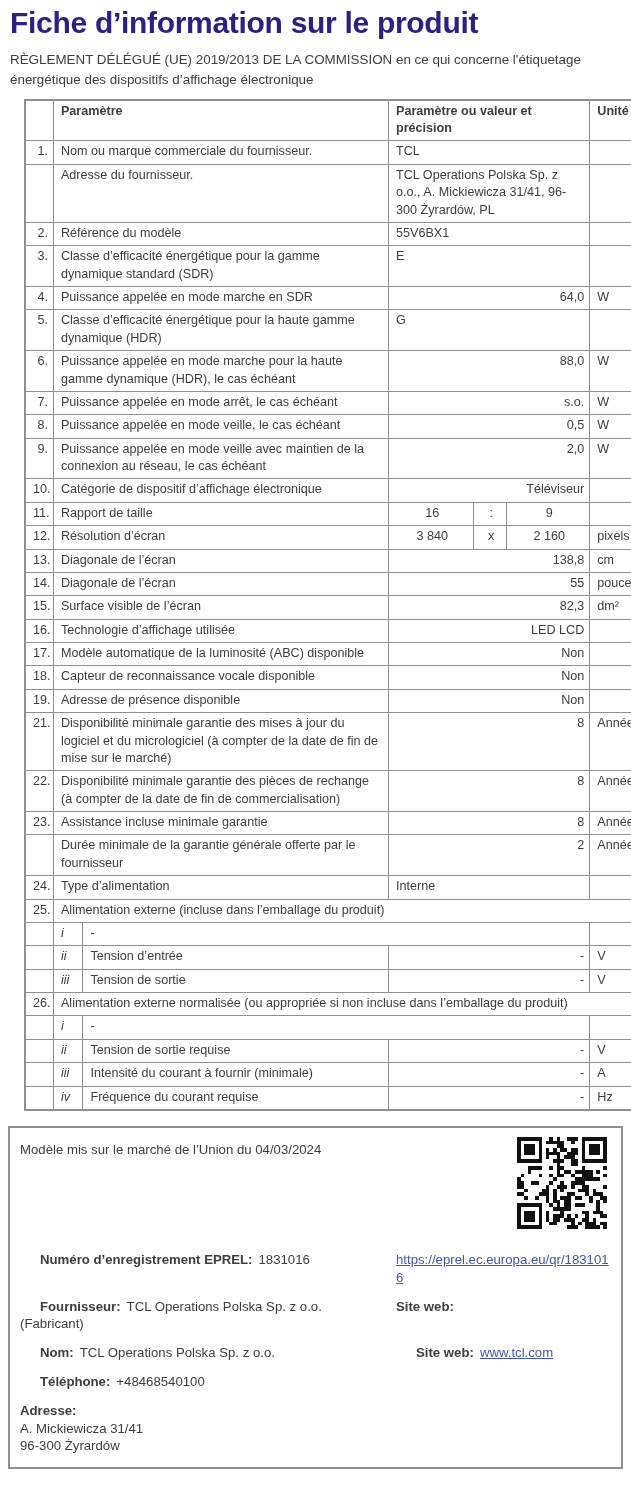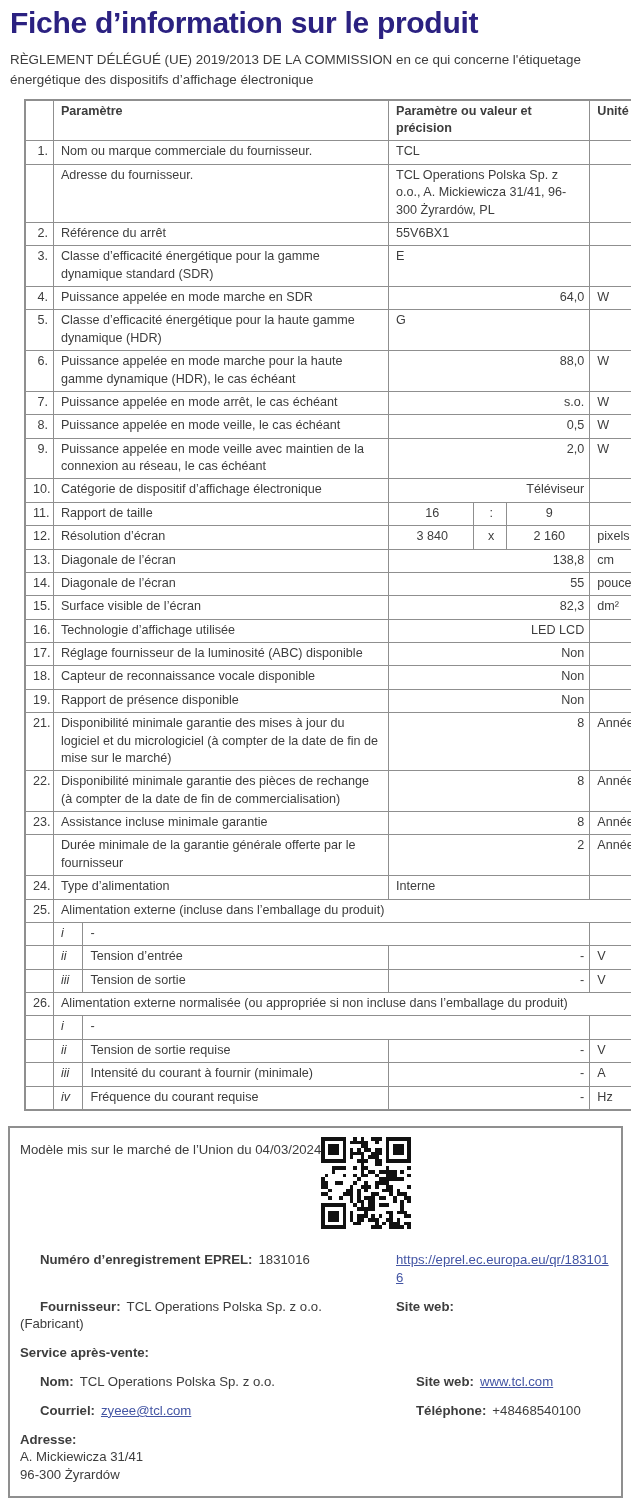--- a/index.html
+++ b/index.html
@@ -56,20 +56,21 @@
   .footer-box{
     margin:15px 0 0 8px;
     width:615px;
     border:2px solid var(--border);
     padding:9px 10px 12px 10px;
     font-size:13.2px;
     line-height:1.35;
   }
   .footer-top{
     display:flex;
+    justify-content:space-between;
     align-items:flex-start;
     min-height:100px;
     margin-bottom:14px;
   }
   .market-date{padding-top:4px;}
   .qr-wrap{width:90px;height:92px;margin-right:4px;}
   .frow{
     display:grid;
     grid-template-columns:368px 1fr;
     column-gap:8px;
@@ -122,21 +123,21 @@
           <td class="unit"></td>
         </tr>
         <tr>
           <td class="num"></td>
           <td colspan="2" class="label">Adresse du fournisseur.</td>
           <td colspan="3" class="val l">TCL Operations Polska Sp. z o.o., A. Mickiewicza 31/41, 96-300 Żyrardów, PL</td>
           <td class="unit"></td>
         </tr>
         <tr>
           <td class="num">2.</td>
-          <td colspan="2" class="label">Référence du arrêt</td>
+          <td colspan="2" class="label">Référence du modèle</td>
           <td colspan="3" class="val l">55V6BX1</td>
           <td class="unit"></td>
         </tr>
         <tr>
           <td class="num">3.</td>
           <td colspan="2" class="label">Classe d’efficacité énergétique pour la gamme dynamique standard (SDR)</td>
           <td colspan="3" class="val l">E</td>
           <td class="unit"></td>
         </tr>
         <tr>
@@ -216,33 +217,33 @@
           <td class="unit">dm²</td>
         </tr>
         <tr>
           <td class="num">16.</td>
           <td colspan="2" class="label">Technologie d’affichage utilisée</td>
           <td colspan="3" class="val r">LED LCD</td>
           <td class="unit"></td>
         </tr>
         <tr>
           <td class="num">17.</td>
-          <td colspan="2" class="label">Réglage fournisseur de la luminosité (ABC) disponible</td>
+          <td colspan="2" class="label">Modèle automatique de la luminosité (ABC) disponible</td>
           <td colspan="3" class="val r">Non</td>
           <td class="unit"></td>
         </tr>
         <tr>
           <td class="num">18.</td>
           <td colspan="2" class="label">Capteur de reconnaissance vocale disponible</td>
           <td colspan="3" class="val r">Non</td>
           <td class="unit"></td>
         </tr>
         <tr>
           <td class="num">19.</td>
-          <td colspan="2" class="label">Rapport de présence disponible</td>
+          <td colspan="2" class="label">Adresse de présence disponible</td>
           <td colspan="3" class="val r">Non</td>
           <td class="unit"></td>
         </tr>
         <tr>
           <td class="num">21.</td>
           <td colspan="2" class="label">Disponibilité minimale garantie des mises à jour du logiciel et du micrologiciel (à compter de la date de fin de mise sur le marché)</td>
           <td colspan="3" class="val r">8</td>
           <td class="unit">Années</td>
         </tr>
         <tr>
@@ -550,40 +551,31 @@
 
     <div class="frow">
       <div>
         <span class="b lbl-gap">Fournisseur:</span><span>TCL Operations Polska Sp. z o.o. (Fabricant)</span>
       </div>
       <div>
         <span class="b">Site web:</span>
       </div>
     </div>
 
+
     <div class="frow">
       <div>
-        <span class="b">Service après-vente:</span>
-      </div>
-      <div></div>
+        <span class="b lbl-gap">Nom:</span><span>TCL Operations Polska Sp. z o.o.</span>
+      </div>
+      <div>
+        <span class="b lbl-gap">Site web:</span><a class="link" href="#">www.tcl.com</a>
+      </div>
     </div>
 
     <div class="frow">
-      <div>
-        <span class="b lbl-gap">Nom:</span><span>TCL Operations Polska Sp. z o.o.</span>
-      </div>
-      <div>
-        <span class="b lbl-gap">Site web:</span><a class="link" href="#">www.tcl.com</a>
-      </div>
-    </div>
-
-    <div class="frow">
-      <div>
-        <span class="b lbl-gap">Courriel:</span><a class="link" href="#">zyeee@tcl.com</a>
-      </div>
       <div>
         <span class="b lbl-gap">Téléphone:</span><span>+48468540100</span>
       </div>
     </div>
 
     <div class="addr-block">
       <div class="b">Adresse:</div>
       <div class="addr-line">A. Mickiewicza 31/41</div>
       <div class="addr-line">96-300 Żyrardów</div>
 

